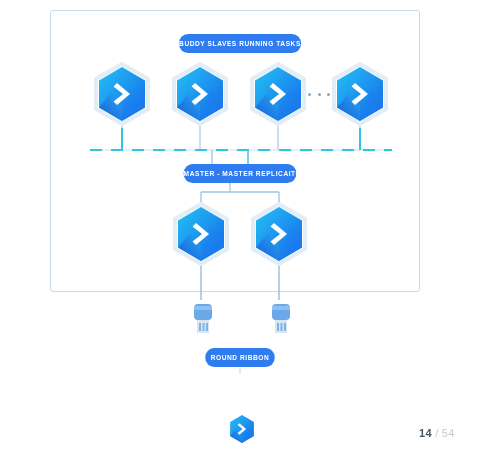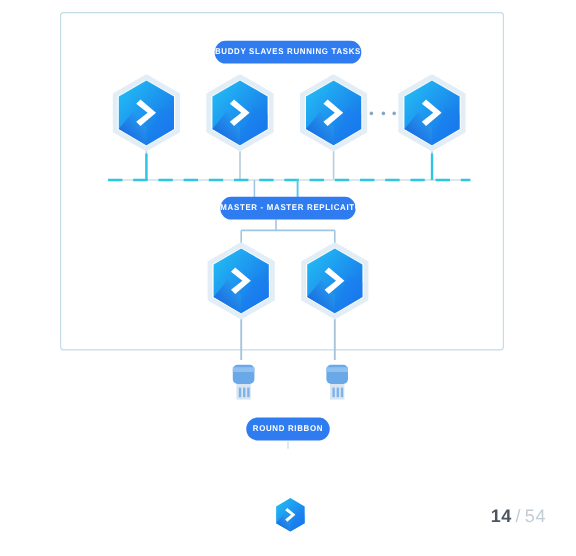--- a/index.html
+++ b/index.html
@@ -79,21 +79,21 @@
   
   .plug{position:absolute;width:26px;height:54px;z-index:4;}
   #plug-l{left:190px;top:292px;}
   #plug-r{left:268px;top:292px;}
   .plug svg{display:block;width:100%;height:100%;}
 
   
   .counter{
     position:absolute;
     right:25px;bottom:24px;
-    font-size:15px;
+    font-size:11px;
     letter-spacing:0.5px;
     font-family:"Liberation Sans", sans-serif;
   }
   .counter .cur{color:#4a5560;font-weight:bold;}
   .counter .sep{color:#c2ccd4;margin:0 3px;}
   .counter .tot{color:#c2ccd4;}
 </style>
 </head>
 <body>
 

